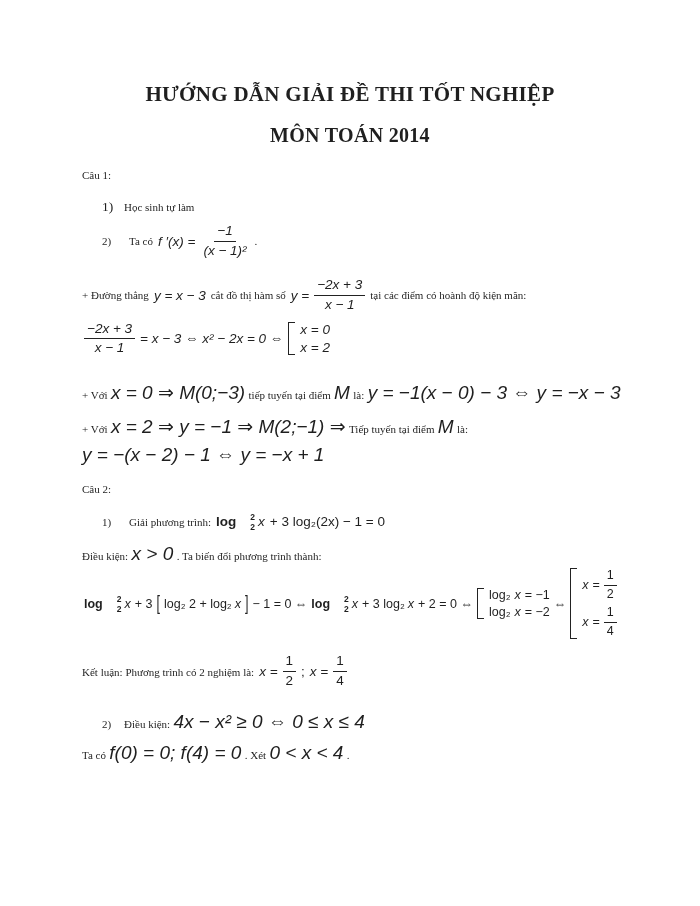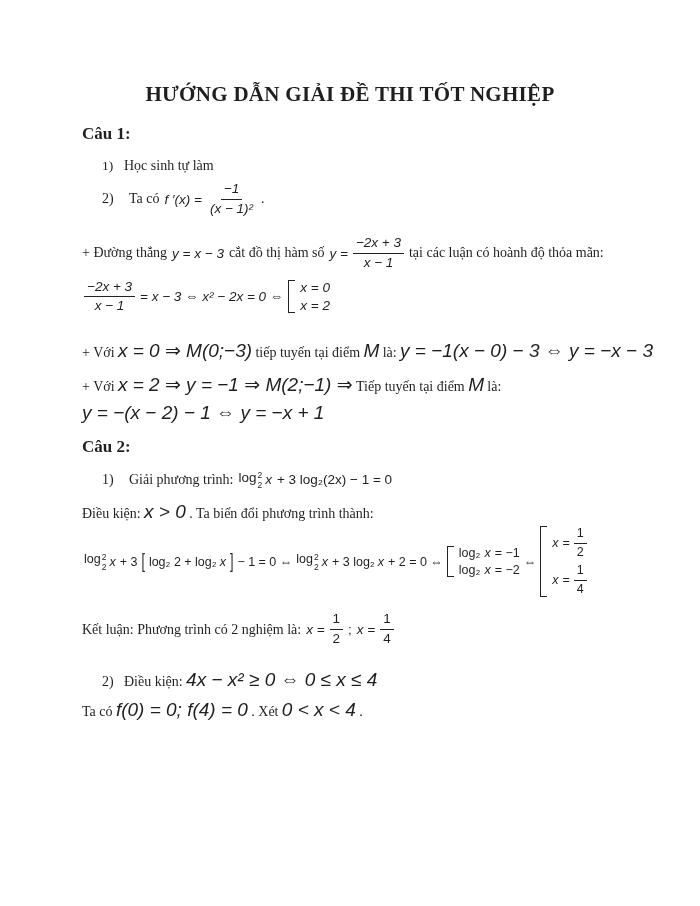--- a/index.html
+++ b/index.html
@@ -10,25 +10,25 @@
     color:#1f1f1f;
     font-family:"Liberation Serif","DejaVu Serif",serif;
     font-size:14px;
     overflow:hidden;
     box-sizing:border-box;
   }
   
   .title{margin:84px 0 0;font-weight:bold;font-size:21px;line-height:20px;text-align:center;letter-spacing:.3px;}
   .subtitle{margin:21px 0 0;font-weight:bold;font-size:20px;line-height:20px;text-align:center;letter-spacing:.3px;}
   
-  .sect{font-weight:bold;font-size:17px;line-height:16px;}
+  .sect{font-weight:normal;font-size:11px;line-height:16px;}
   .h-cau1{margin:22px 0 0 82px;}
   .h-cau2{margin:14px 0 0 82px;}
   
-  .t{font-family:"Liberation Serif","DejaVu Serif",serif;font-size:14px;}
+  .t{font-family:"Liberation Serif","DejaVu Serif",serif;font-size:11px;}
   .mi{font-family:"Liberation Sans","DejaVu Sans",sans-serif;font-style:italic;font-size:13.5px;}
   .mu{font-family:"Liberation Sans","DejaVu Sans",sans-serif;font-style:normal;font-size:13.5px;}
   .para .mi,.para .mu{font-size:19px;}
   .no{display:inline-block;width:22px;}
   
   .mrow{display:flex;align-items:center;gap:5px;}
   .g{display:inline-flex;align-items:center;gap:3px;}
   .r-i1{margin:16px 0 0 102px;line-height:15px;}
   .r-i2{margin:8px 0 0 102px;}
   .r-p1{margin:17px 0 4px 82px;}
@@ -48,31 +48,32 @@
   
   .frac{display:inline-flex;flex-direction:column;align-items:center;vertical-align:middle;line-height:1.25;}
   .frac .num{border-bottom:1.2px solid #222;padding:0 3px 1px;}
   .frac .den{padding:1px 3px 0;}
   
   .cases{display:inline-flex;align-items:center;vertical-align:middle;}
   .cbr{align-self:stretch;width:6px;border-left:1.8px solid #222;border-top:1.8px solid #222;border-bottom:1.8px solid #222;margin-right:5px;}
   .crows{display:flex;flex-direction:column;gap:3px;align-items:flex-start;}
   .crow{display:flex;align-items:center;gap:4px;}
   
-  .lg{display:inline-flex;gap:1px;}
+  .lg{display:inline-flex;align-items:center;gap:14px;font-weight:bold;}
   .ss{display:inline-flex;flex-direction:column;align-items:flex-start;font-size:8.5px;line-height:1.1;transform:translateY(1px);font-style:normal;font-family:"Liberation Sans","DejaVu Sans",sans-serif;}
   
   .tb{display:inline-block;transform:scaleY(1.55);font-style:normal;}
 </style>
 </head>
 <body>
 
 <div class="page">
 
   <h1 class="title">HƯỚNG DẪN GIẢI ĐỀ THI TỐT NGHIỆP</h1>
+  <h2 class="subtitle">MÔN TOÁN 2014</h2>
 
   <p class="sect h-cau1">Câu 1:</p>
 
   <p class="para r-i1"><span class="no">1)</span><span class="t">Học sinh tự làm</span></p>
 
   <div class="mrow r-i2">
     <span class="no t">2)</span>
     <span class="t">Ta có</span>
     <span class="mi">f ′(x) =</span>
     <span class="frac mi">
@@ -84,21 +85,21 @@
 
   <div class="mrow r-p1">
     <span class="t">+ Đường thẳng</span>
     <span class="mi">y = x − 3</span>
     <span class="t">cắt đồ thị hàm số</span>
     <span class="mi">y =</span>
     <span class="frac mi">
       <span class="num">−2x + 3</span>
       <span class="den">x − 1</span>
     </span>
-    <span class="t">tại các luận có hoành độ thỏa mãn:</span>
+    <span class="t">tại các điểm có hoành độ kiện mãn:</span>
   </div>
 
   <div class="mrow r-e1">
     <span class="frac mi">
       <span class="num">−2x + 3</span>
       <span class="den">x − 1</span>
     </span>
     <span class="mi">= x − 3 ⇔ x² − 2x = 0 ⇔</span>
     <span class="cases">
       <span class="cbr"></span>

